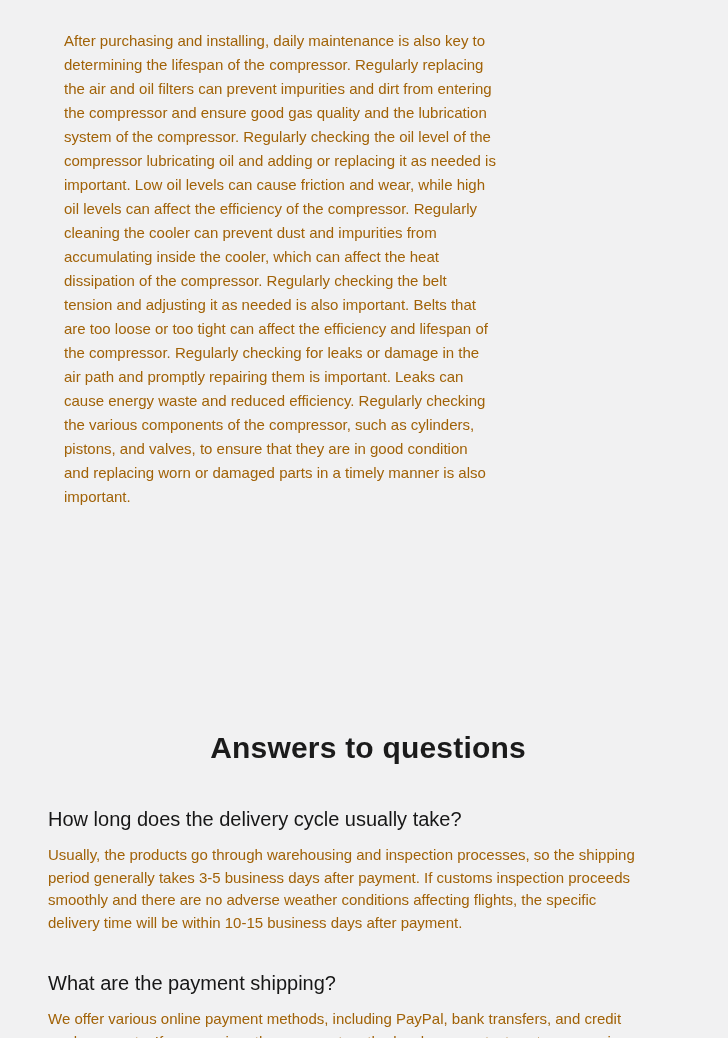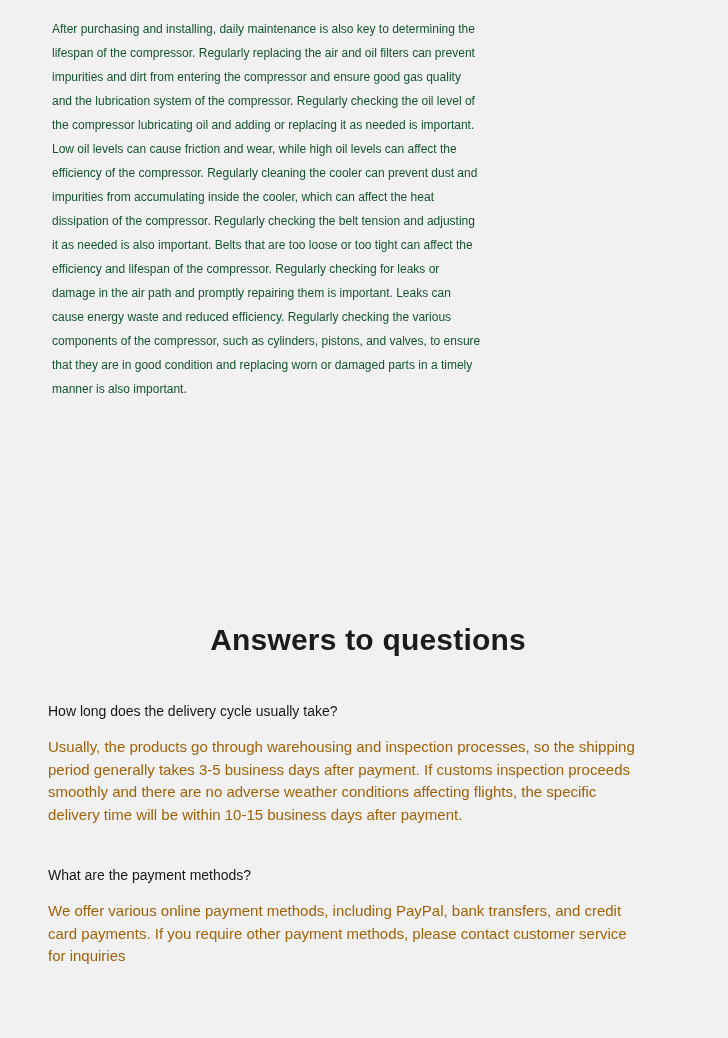--- a/index.html
+++ b/index.html
@@ -11,38 +11,38 @@
     width: 728px;
     min-height: 1038px;
     background: #f1f1f2;
     font-family: "Liberation Sans", sans-serif;
     -webkit-font-smoothing: antialiased;
   }
   .page {
     padding: 13px 40px 0 48px;
   }
   .intro-paragraph {
-    margin: 4px;
+    margin: 16px;
     width: 432px;
-    font-size: 12px;
+    font-size: 15px;
     line-height: 24px;
-    color: #14532d;
+    color: #a16207;
   }
   .faq-title {
     margin: 221px 0 0 0;
     font-size: 30px;
     line-height: 36px;
     font-weight: 700;
     color: #1b1b1b;
     letter-spacing: 0.2px;
     text-align: center;
   }
   .faq-question {
     margin: 41px 0 0 0;
-    font-size: 14px;
+    font-size: 20px;
     line-height: 24px;
     font-weight: 400;
     color: #171717;
   }
   .faq-item + .faq-item .faq-question {
     margin-top: 37px;
   }
   .faq-answer {
     margin: 13px 0 0 0;
     max-width: 594px;
@@ -62,18 +62,18 @@
 
   <section>
     <h2 class="faq-title">Answers to questions</h2>
 
     <div class="faq-item">
       <h3 class="faq-question">How long does the delivery cycle usually take?</h3>
       <p class="faq-answer">Usually, the products go through warehousing and inspection processes, so the shipping period generally takes 3-5 business days after payment. If customs inspection proceeds smoothly and there are no adverse weather conditions affecting flights, the specific delivery time will be within 10-15 business days after payment.</p>
     </div>
 
     <div class="faq-item">
-      <h3 class="faq-question">What are the payment methods?</h3>
+      <h3 class="faq-question">What are the payment shipping?</h3>
       <p class="faq-answer">We offer various online payment methods, including PayPal, bank transfers, and credit card payments. If you require other payment methods, please contact customer service for inquiries</p>
     </div>
   </section>
 
 </div>
 
 </body></html>

